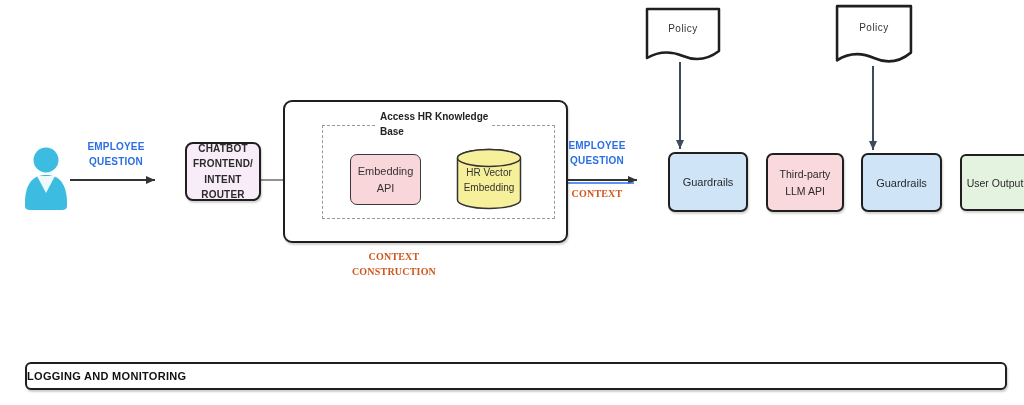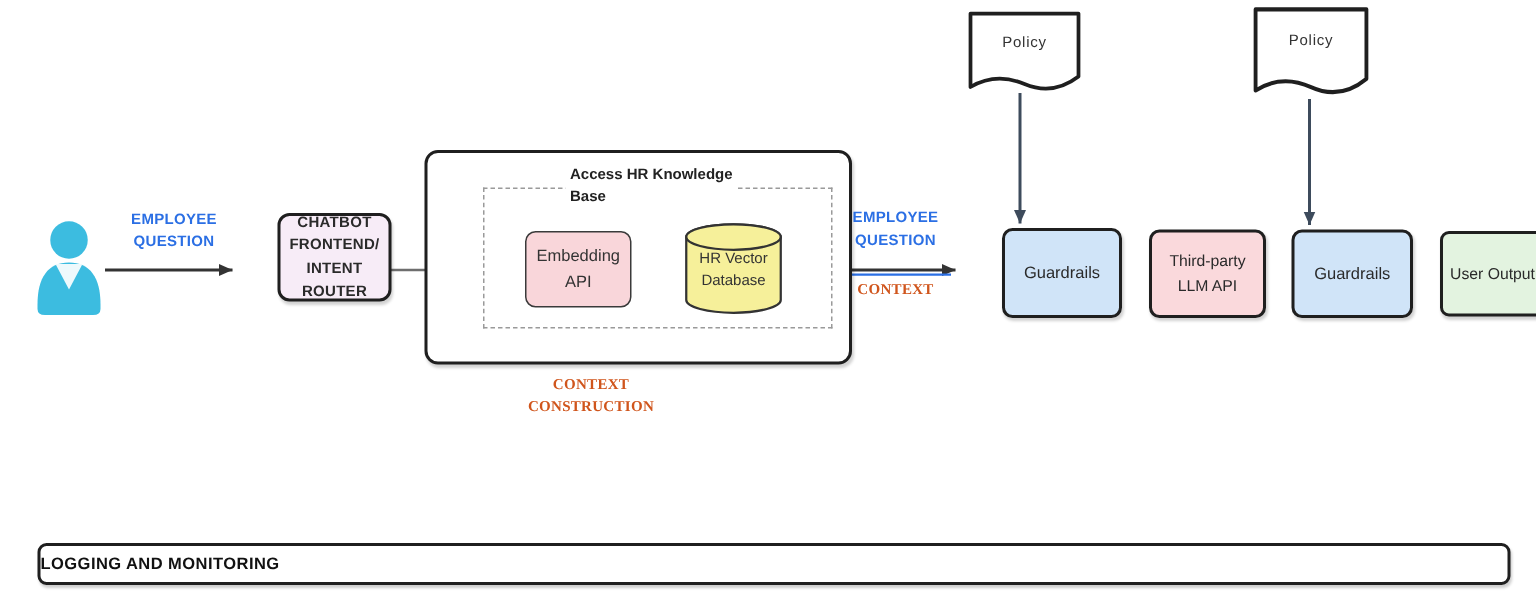--- a/index.html
+++ b/index.html
@@ -146,21 +146,21 @@
     <div class="embedding">
       <span>Embedding
 API</span>
     </div>
     <div class="cylinder">
       <svg width="66" height="63" viewBox="0 0 66 63">
         <path class="cyl-shape" d="M1.5,10 A31.5,8.5 0 0 1 64.5,10 L64.5,52 A31.5,8.5 0 0 1 1.5,52 Z"></path>
         <ellipse class="cyl-shape" cx="33" cy="10" rx="31.5" ry="8.5"></ellipse>
       </svg>
       <div class="cyl-label">HR Vector
-Database</div>
+Embedding</div>
     </div>
   </div>
 
   <div class="lbl orange ctx-con">CONTEXT
 CONSTRUCTION</div>
   <div class="lbl blue eq-mid">EMPLOYEE
 QUESTION</div>
   <div class="lbl orange ctx-mid">CONTEXT</div>
 
   <div class="doc policy1">

